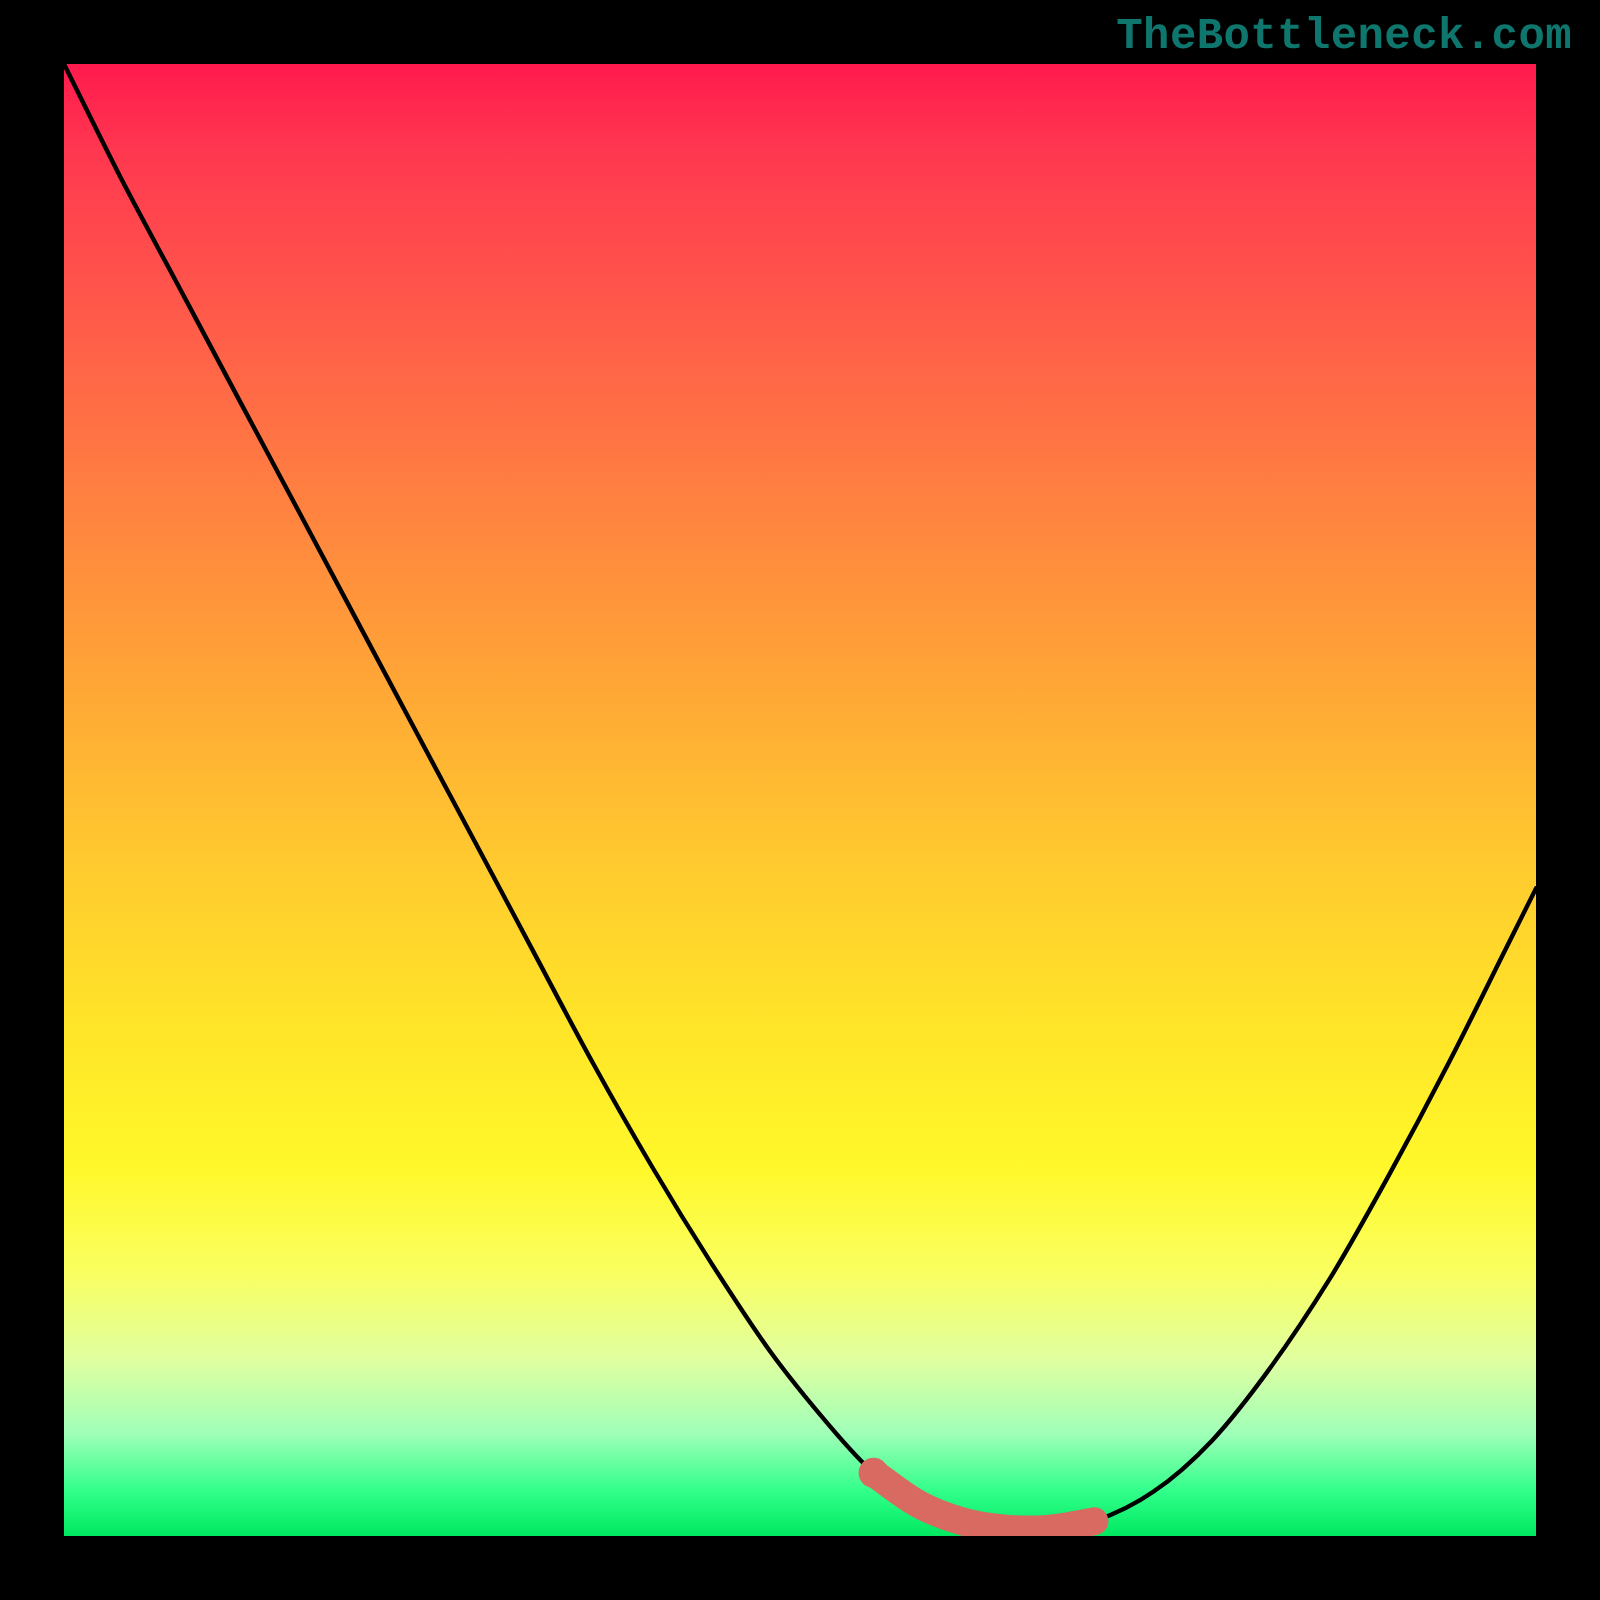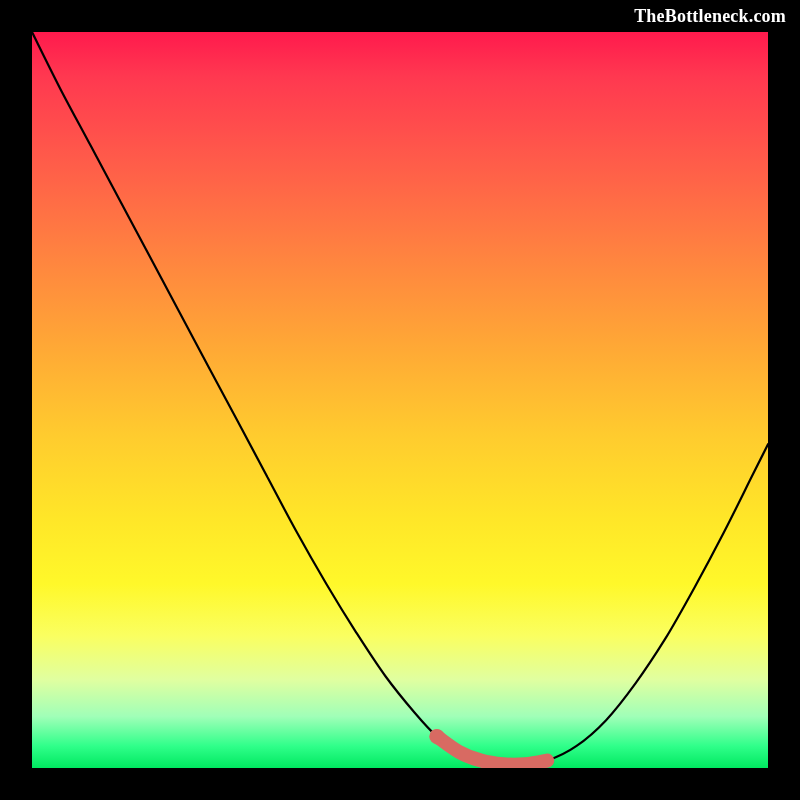--- a/index.html
+++ b/index.html
@@ -29,25 +29,25 @@
       #faff60 82%,
       #e0ffa0 88%,
       #a0ffb8 93%,
       #30ff8a 97%,
       #00e860 100%);
   }
   .watermark {
     position: absolute;
     top: 6px;
     right: 14px;
-    color: #ffffff;
-    font-size: 18px;
+    color: #0f766e;
+    font-size: 22px;
     font-weight: 600;
     letter-spacing: 0.2px;
-    font-family: Liberation Serif, serif;
+    font-family: Liberation Mono, monospace;
   }
   svg.plot {
     position: absolute;
     left: 0;
     top: 0;
     width: 736px;
     height: 736px;
   }
   .curve {
     fill: none;

